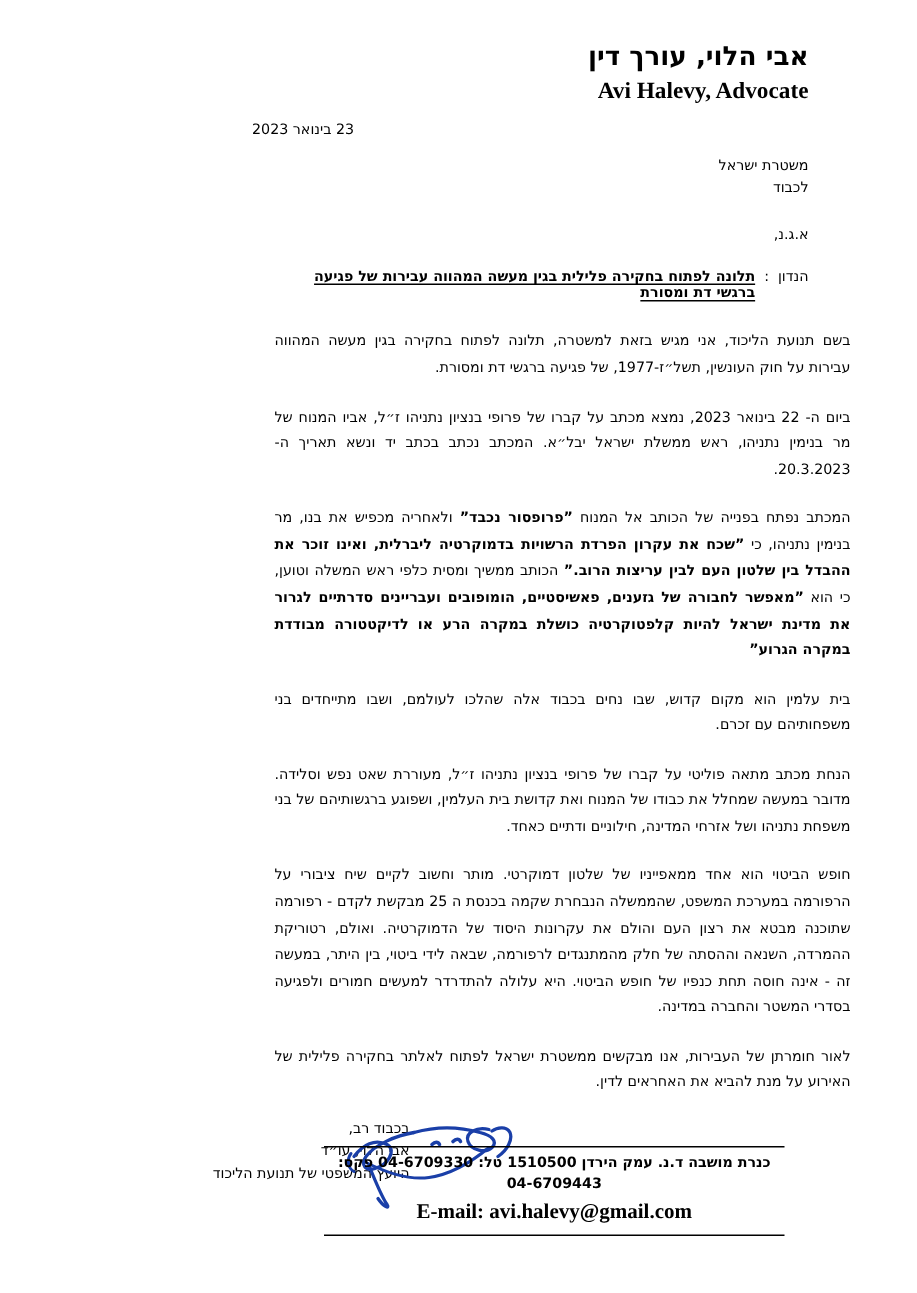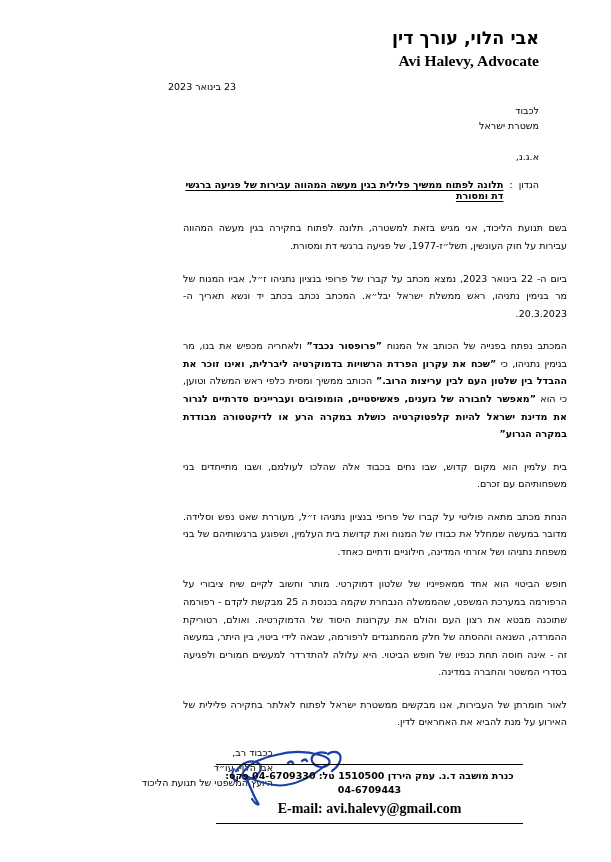--- a/index.html
+++ b/index.html
@@ -190,30 +190,30 @@
   <div class="letterhead">
     <div class="firm-name-he">אבי הלוי, עורך דין</div>
     <div class="firm-name-en">Avi Halevy, Advocate</div>
   </div>
 
   <div class="date-row">
     <span class="date-text">23 בינואר 2023</span>
   </div>
 
   <div class="addressee">
+    <div>משטרת ישראל</div>
     <div>לכבוד</div>
-    <div>משטרת ישראל</div>
   </div>
 
   <div class="greeting">א.ג.נ,</div>
 
   <div class="subject-row">
     <span class="subject-label">הנדון</span>
     <span class="subject-colon">:</span>
-    <span class="subject-text">תלונה לפתוח ממשיך פלילית בגין מעשה המהווה עבירות של פגיעה ברגשי דת ומסורת</span>
+    <span class="subject-text">תלונה לפתוח בחקירה פלילית בגין מעשה המהווה עבירות של פגיעה ברגשי דת ומסורת</span>
   </div>
 
   <div class="body-block">
 
     <p class="para">
       <span>בשם תנועת הליכוד, אני מגיש בזאת למשטרה, תלונה לפתוח בחקירה בגין מעשה המהווה עבירות על חוק העונשין, תשל״ז-1977, של פגיעה ברגשי דת ומסורת.</span>
     </p>
 
     <p class="para">
       <span>ביום ה- 22 בינואר 2023, נמצא מכתב על קברו של פרופי בנציון נתניהו ז״ל, אביו המנוח של מר בנימין נתניהו, ראש ממשלת ישראל יבל״א. המכתב נכתב בכתב יד ונשא תאריך ה- 20.3.2023.</span>

